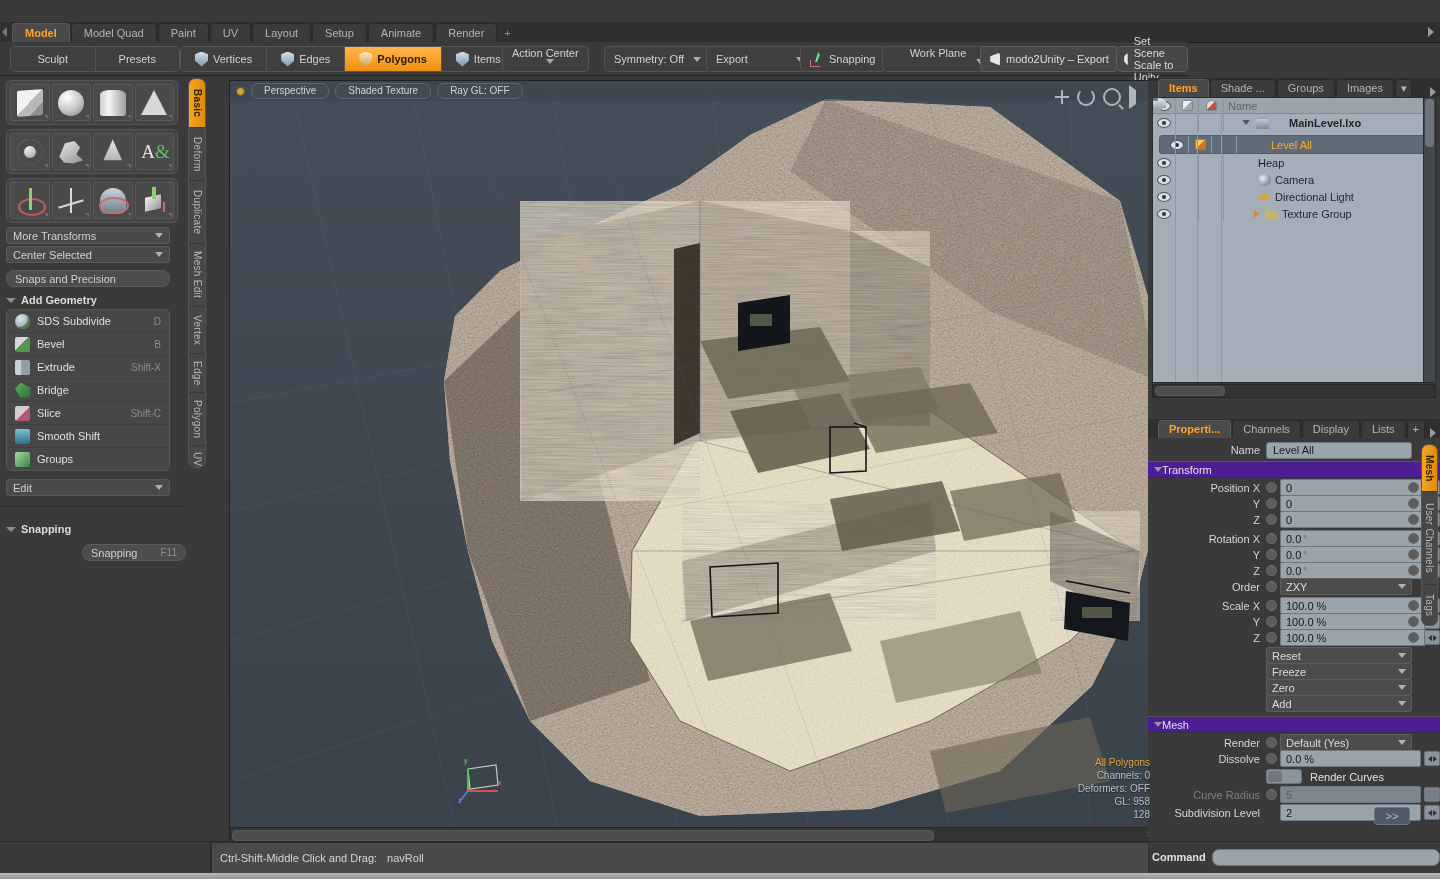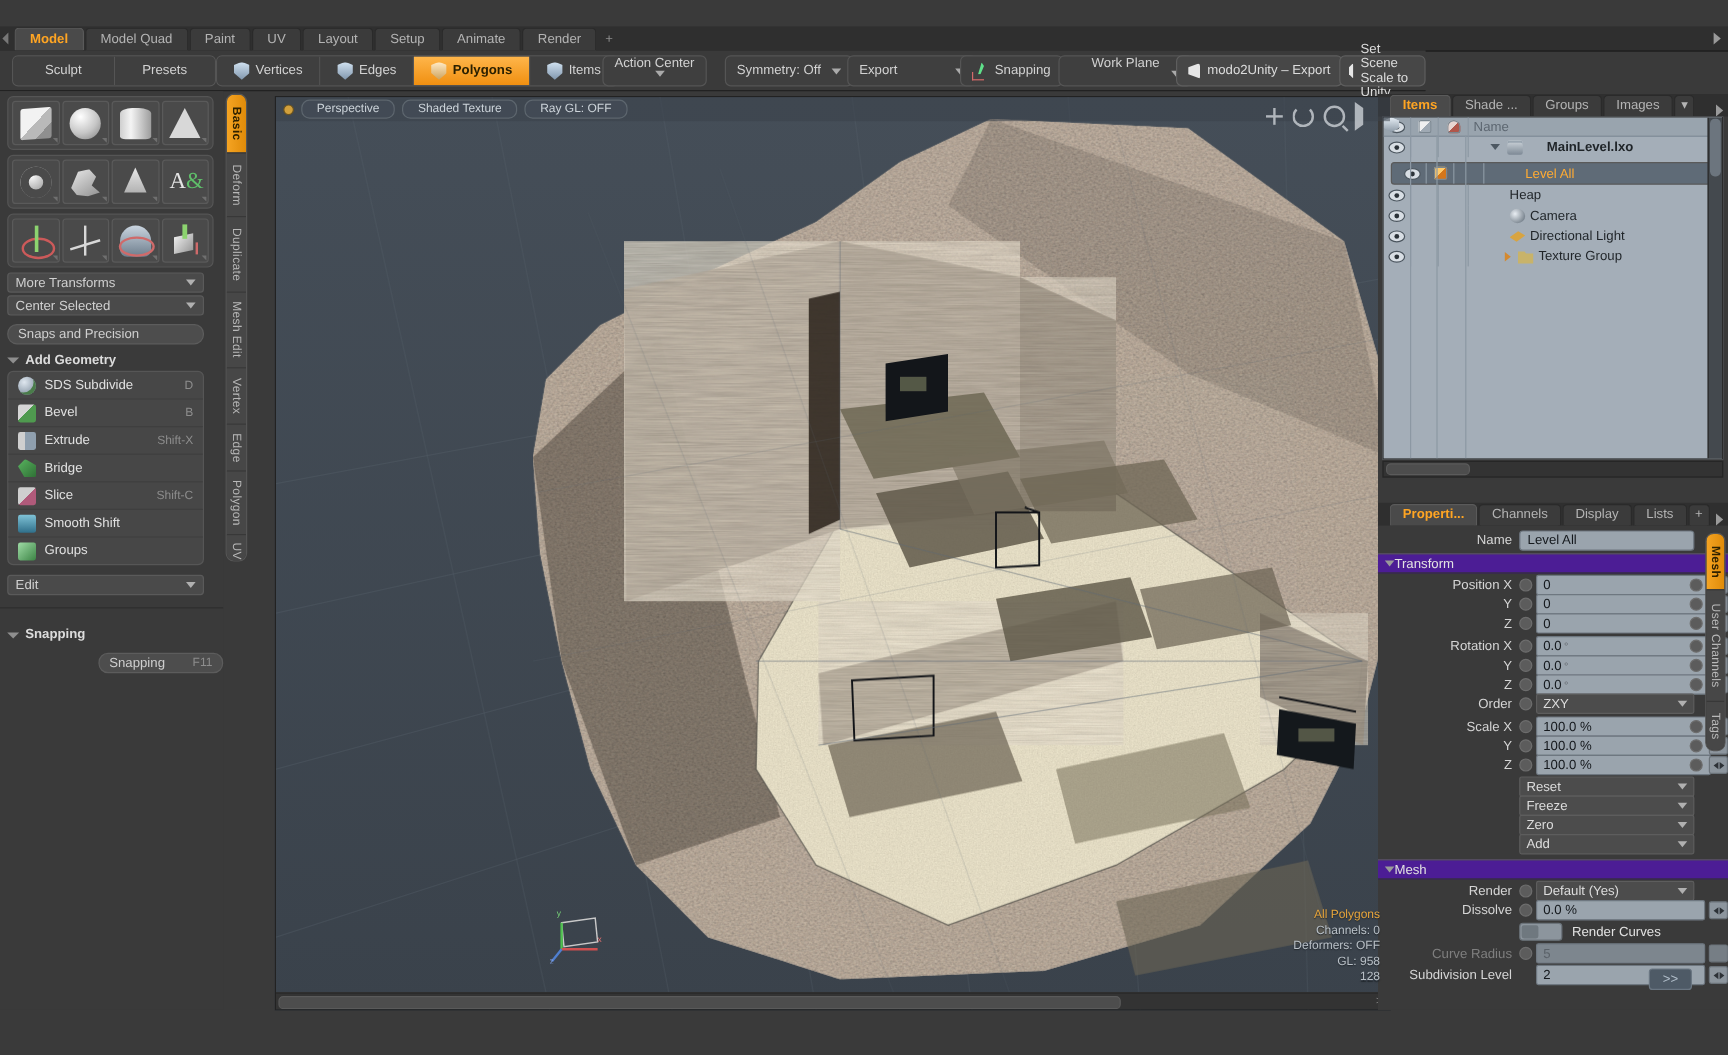--- a/index.html
+++ b/index.html
@@ -1031,14 +1031,26 @@
         </div>
       <div class="railtab" style="width:15px;height:92px;">
           <span>User Channels</span>
         </div>
       <div class="railtab" style="width:15px;height:40px;border-bottom:none;">
           <span>Tags</span>
         </div>
     </div>
   </div>
 
+  <div class="statusbar">
+    <div class="sb-left"></div>
+    <div class="sb-mid">
+      <span>Ctrl-Shift-Middle Click and Drag:</span>
+      <span>navRoll</span>
+    </div>
+    <div class="sb-right">
+      <span style="font-size:11px;color:#e0e0e0;font-weight:bold;">Command</span>
+      <span class="cmdfield" placeholder=""></span>
+    </div>
+    <div class="footer"></div>
+  </div>
 
 </div>
 
 </body></html>

